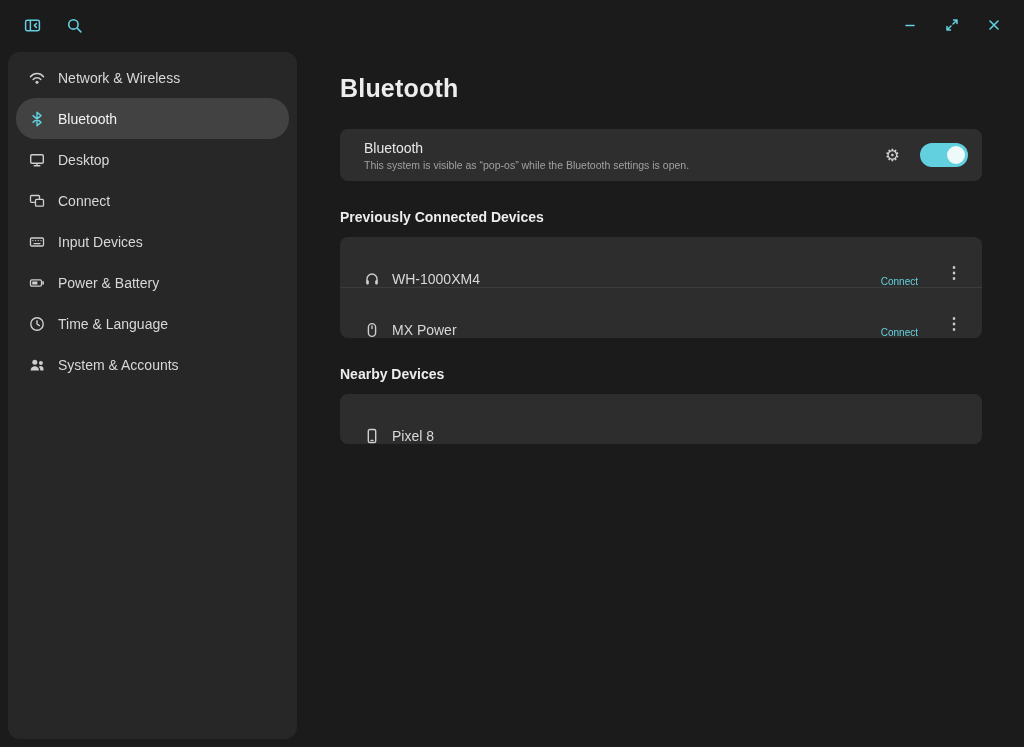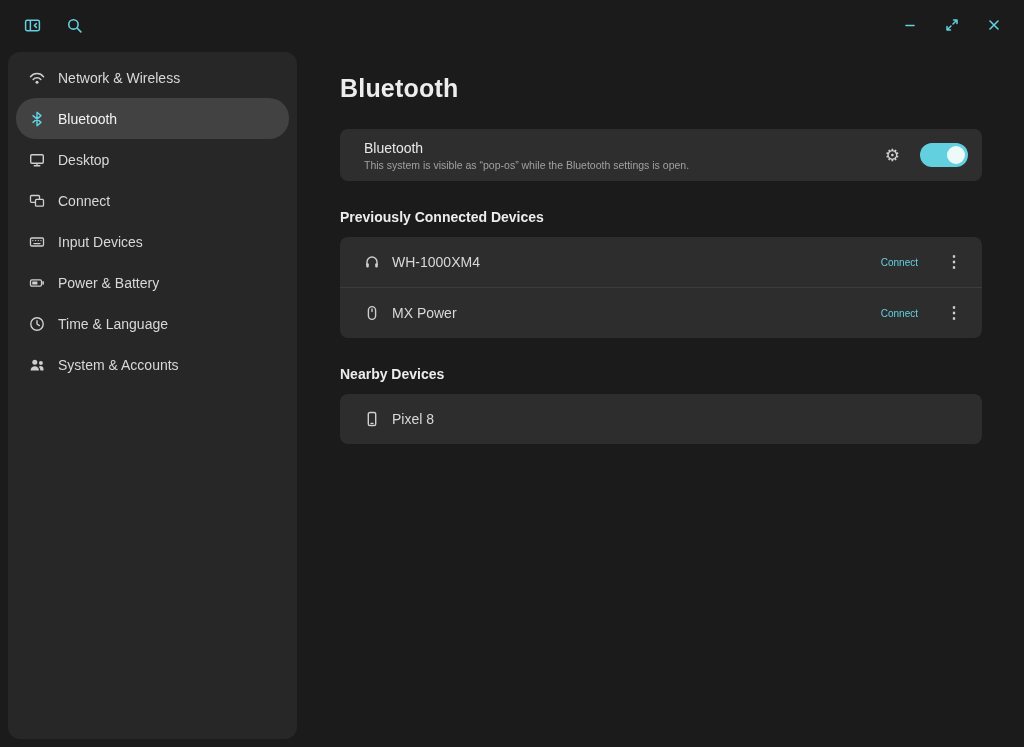--- a/index.html
+++ b/index.html
@@ -57,21 +57,21 @@
   .card-title{font-size:14px;color:#e8e8e8;}
   .card-subtitle{font-size:10.5px;color:var(--text-secondary);margin-top:3px;text-align:right;}
   .card-actions{margin-left:auto;display:flex;align-items:center;gap:16px;}
   .gear-btn{background:none;border:none;color:#cfcfcf;font-size:17px;line-height:1;cursor:pointer;padding:4px;}
   .toggle{width:48px;height:24px;border-radius:12px;background:var(--accent);position:relative;cursor:pointer;}
   .toggle-knob{width:18px;height:18px;border-radius:50%;background:#eef9fa;position:absolute;top:3px;right:3px;}
 
   .section-heading{font-size:14px;font-weight:700;color:#ededed;margin:28px 0 12px;}
 
   .device-card{background:#2d2d2d;border-radius:8px;overflow:hidden;}
-  .device-row{height:50px;display:flex;align-items:center;padding:0 14px 0 24px;}
+  .device-row{height:50px;display:flex;align-items:flex-end;padding:0 14px 0 24px;}
   .device-row .icon{width:16px;height:16px;display:flex;align-items:center;justify-content:center;color:#cfcfcf;flex:0 0 16px;}
   .device-name{font-size:14px;color:#d8d8d8;margin-left:12px;}
   .connect-btn{margin-left:auto;margin-right:22px;background:none;border:none;color:var(--accent);font-size:10px;cursor:pointer;font-family:inherit;}
   .menu-btn{width:28px;height:28px;background:none;border:none;color:#d0d0d0;font-size:16px;font-weight:700;cursor:pointer;border-radius:6px;line-height:1;}
   .divider{height:1px;background:var(--divider);}
 </style>
 </head>
 <body>
 
 <div class="window">

